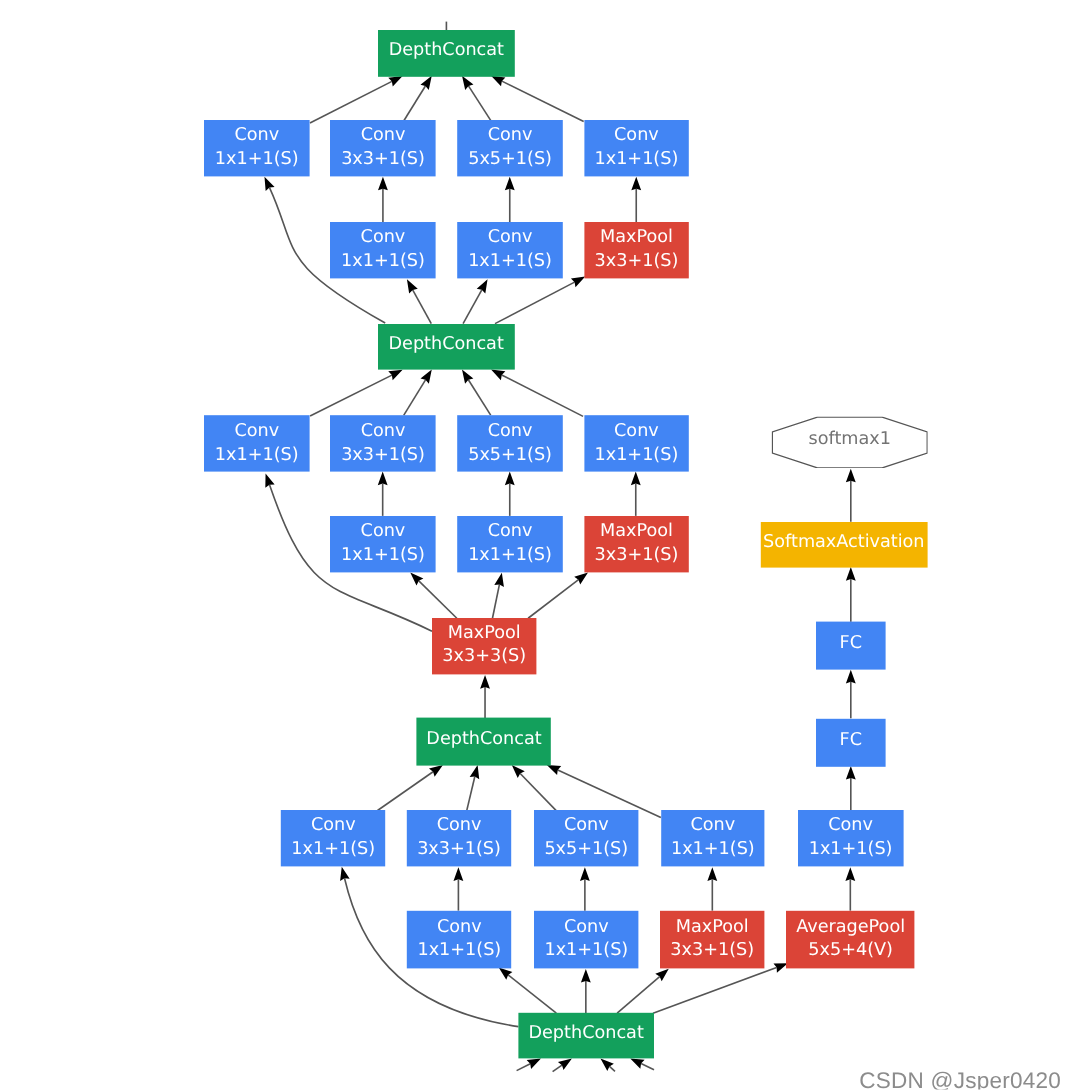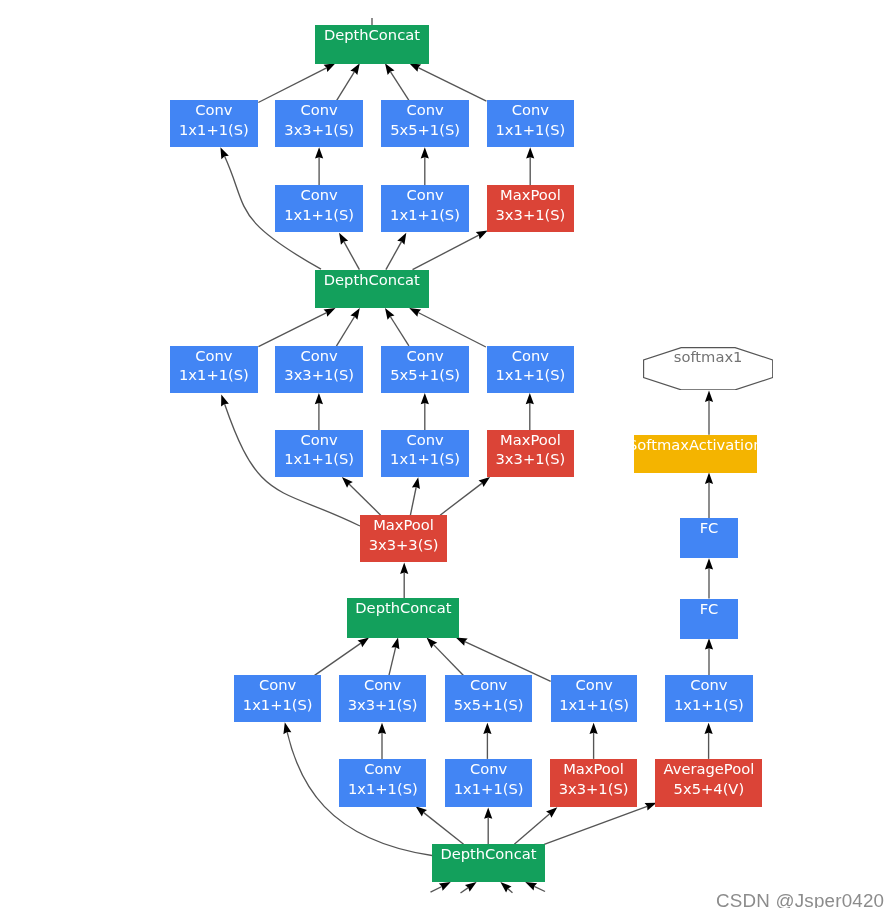--- a/index.html
+++ b/index.html
@@ -2,21 +2,21 @@
 <html><head>
 <meta charset="utf-8">
 <title>Inception diagram</title>
 <style>
   html,body{margin:0;padding:0;background:#ffffff;}
   body{width:896px;height:908px;overflow:hidden;
        font-family:"DejaVu Sans","Liberation Sans",sans-serif;}
   #canvas{position:relative;width:896px;height:908px;background:#ffffff;}
   svg#edges{position:absolute;left:0;top:0;width:896px;height:908px;}
   .node{position:absolute;box-sizing:border-box;display:flex;flex-direction:column;
-        align-items:center;color:#ffffff;font-size:14.7px;
+        align-items:center;justify-content:center;color:#ffffff;font-size:14.7px;
         line-height:1.32;text-align:center;white-space:nowrap;z-index:2;}
   .node.n1{padding-bottom:4.5px;}
   .node.n2{padding-bottom:2px;}
   .node.oct{color:#737373;background:transparent;}
   .node.oct .octbg{position:absolute;left:0;top:0;width:100%;height:100%;z-index:-1;}
   .node .ln{display:block;}
   .wm{position:absolute;color:#a9a9a9;font-size:18.8px;
       font-family:"Liberation Sans",sans-serif;letter-spacing:0.2px;z-index:3;}
 </style>
 </head>
@@ -312,21 +312,21 @@
       </div>
       <div class="node n1" title="DepthConcat" style="left: 431.8px; top: 844.4px; width: 113.3px; height: 37.9px; background: rgb(19, 160, 92);">
         <span class="ln">DepthConcat</span>
       </div>
       <div class="node n1" title="FC" style="left: 679.8px; top: 518.2px; width: 58.4px; height: 40px; background: rgb(66, 133, 244);">
         <span class="ln">FC</span>
       </div>
       <div class="node n1" title="FC" style="left: 679.8px; top: 598.6px; width: 58.4px; height: 40px; background: rgb(66, 133, 244);">
         <span class="ln">FC</span>
       </div>
-      <div class="node n1" title="SoftmaxActivation" style="left: 633.7px; top: 434.8px; width: 123px; height: 37.8px; background: rgb(244, 180, 0);">
+      <div class="node n1" title="SoftmaxActivation" style="left: 633.7px; top: 434.8px; width: 139px; height: 37.8px; background: rgb(244, 180, 0);">
         <span class="ln">SoftmaxActivation</span>
       </div>
       <div class="node n1 oct" title="softmax1" style="left: 643px; top: 346.7px; width: 130.3px; height: 43.5px;">
         <svg class="octbg" viewBox="0 0 130.3 43.5">
           <polygon points="38.1779,0.6 92.12210000000002,0.6 129.70000000000002,12.963 129.70000000000002,30.537 92.12210000000002,42.9 38.1779,42.9 0.6,30.537 0.6,12.963" fill="#FFFFFF" stroke="#555555" stroke-width="1.15"></polygon>
         </svg>
         <span class="ln">softmax1</span>
       </div>
     </div>
   <div class="wm" style="left: 716px; top: 875px; color: rgb(140, 140, 140); margin-top: 15px;">CSDN @Jsper0420</div>

